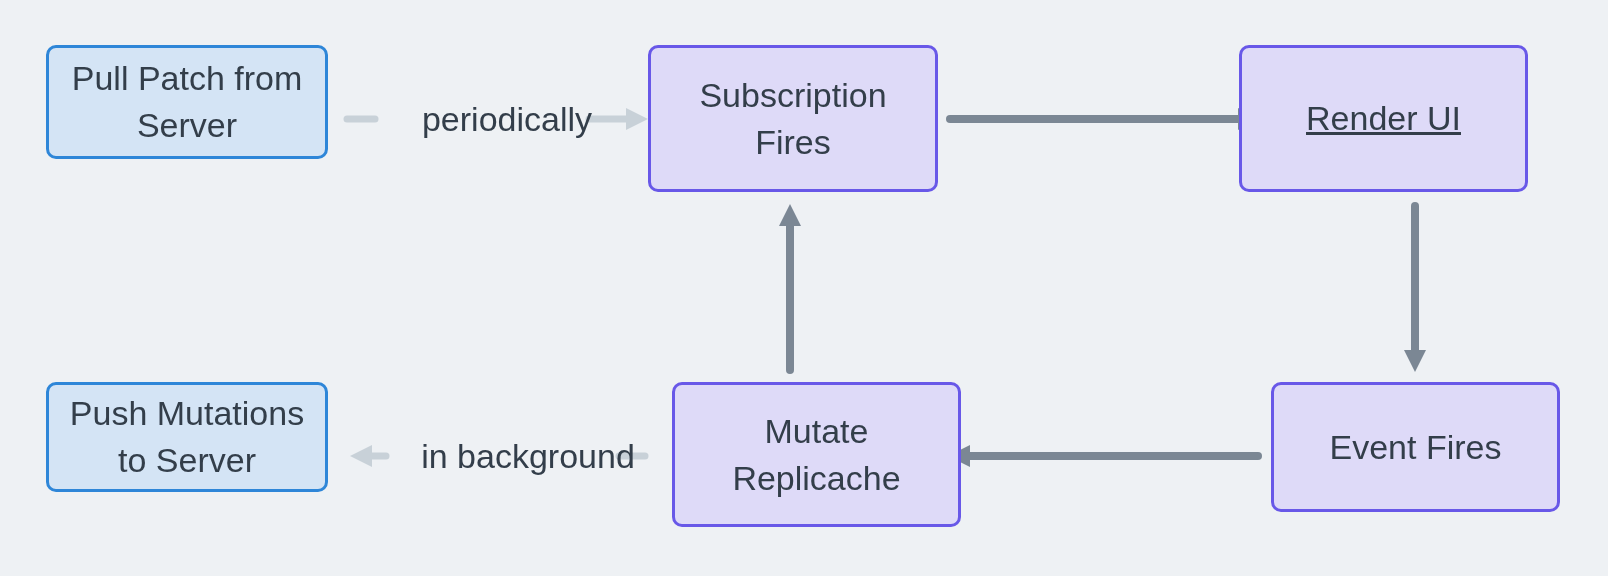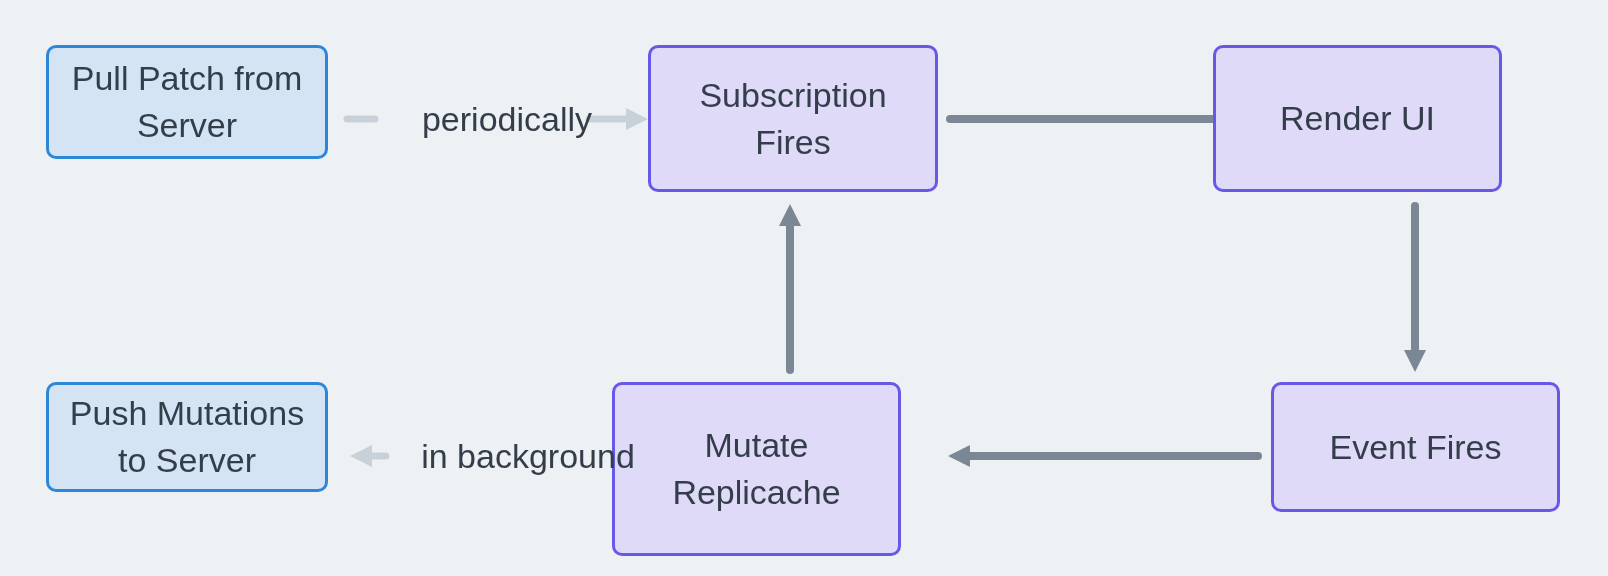--- a/index.html
+++ b/index.html
@@ -113,30 +113,30 @@
   <div class="node node-blue" style="left:46px; top:45px; width:282px; height:114px;">
     <span class="node-label">Pull Patch from
 Server</span>
   </div>
 
   <div class="node node-purple" style="left:648px; top:45px; width:290px; height:147px;">
     <span class="node-label">Subscription
 Fires</span>
   </div>
 
-  <div class="node node-purple" style="left:1213px; top:45px; width:289px; height:147px;">
+  <div class="node node-purple" style="left:1239px; top:45px; width:289px; height:147px;text-decoration:underline;">
     <span class="node-label">Render UI</span>
   </div>
 
   <div class="node node-blue" style="left:46px; top:382px; width:282px; height:110px;">
     <span class="node-label">Push Mutations
 to Server</span>
   </div>
 
-  <div class="node node-purple" style="left:612px; top:382px; width:289px; height:174px;">
+  <div class="node node-purple" style="left:672px; top:382px; width:289px; height:145px;">
     <span class="node-label">Mutate
 Replicache</span>
   </div>
 
   <div class="node node-purple" style="left:1271px; top:382px; width:289px; height:130px;">
     <span class="node-label">Event Fires</span>
   </div>
 
   <div class="edge-label" style="left:487px; top:119px;margin-left:20px;">periodically</div>
 

